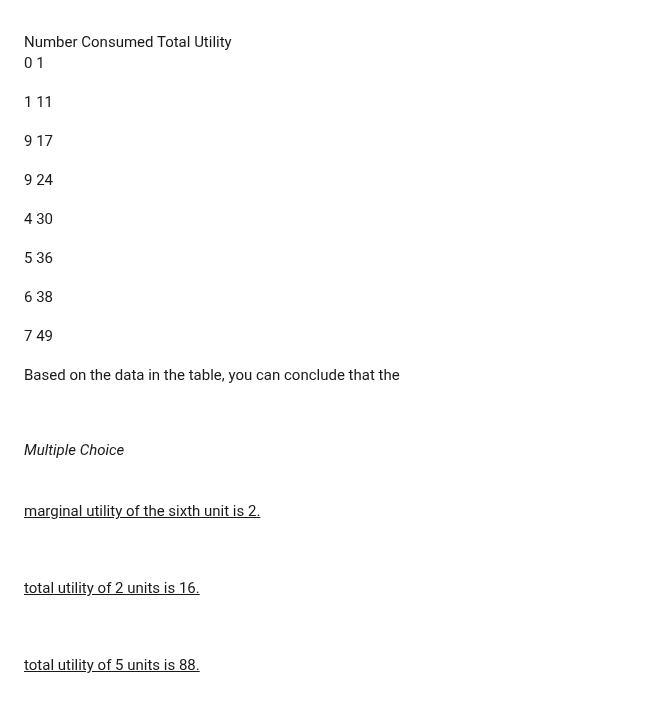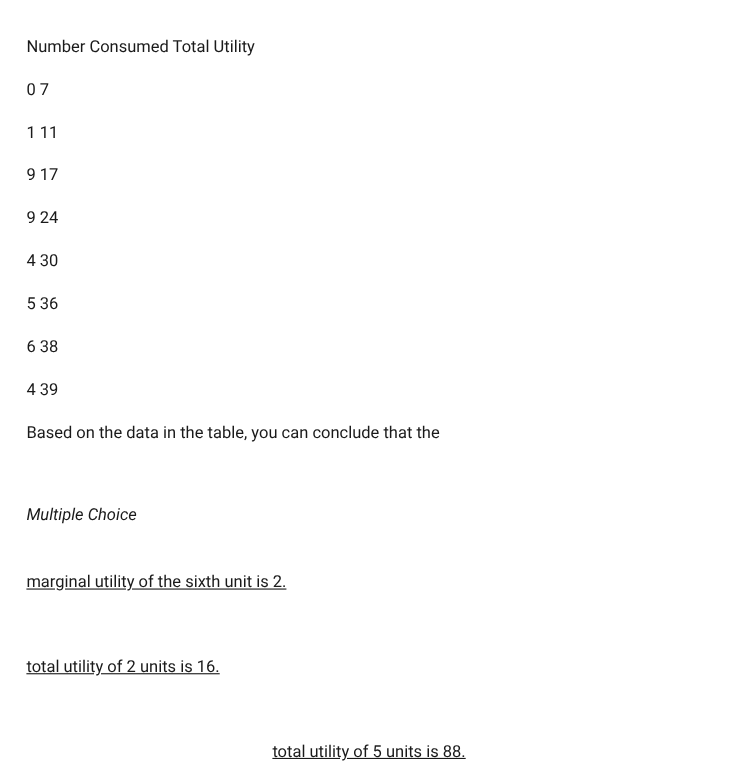--- a/index.html
+++ b/index.html
@@ -10,55 +10,53 @@
     body {
       font-family: -apple-system, BlinkMacSystemFont, "Segoe UI", Roboto, Helvetica, Arial, sans-serif;
       font-size: 15px;
       color: #1a1a1a;
       background: #ffffff;
       padding: 32px 24px;
       width: 671px;
       line-height: 1.4;
     }
     .table-header {
-      margin-bottom: 18px;
     }
     .table-row {
       margin-bottom: 18px;
     }
     .question-text {
       margin-top: 4px;
       margin-bottom: 54px;
     }
     .section-label {
       margin-bottom: 40px;
       font-style: italic;
     }
     .option {
       margin-bottom: 56px;
       text-decoration: underline;
     }
     .option:last-child {
       margin-bottom: 0;
-      text-align: center;
     }
   </style>
 </head>
 <body>
 
 <div class="table-header">Number Consumed Total Utility</div>
 
-<div class="table-row">0 7</div>
+<div class="table-row">0 1</div>
 <div class="table-row">1 11</div>
 <div class="table-row">9 17</div>
 <div class="table-row">9 24</div>
 <div class="table-row">4 30</div>
 <div class="table-row">5 36</div>
 <div class="table-row">6 38</div>
-<div class="table-row">4 39</div>
+<div class="table-row">7 49</div>
 
 <div class="question-text">Based on the data in the table, you can conclude that the</div>
 
 <div class="section-label">Multiple Choice</div>
 
 <div class="option">marginal utility of the sixth unit is 2.</div>
 <div class="option">total utility of 2 units is 16.</div>
 <div class="option">total utility of 5 units is 88.</div>
 
 </body></html>

